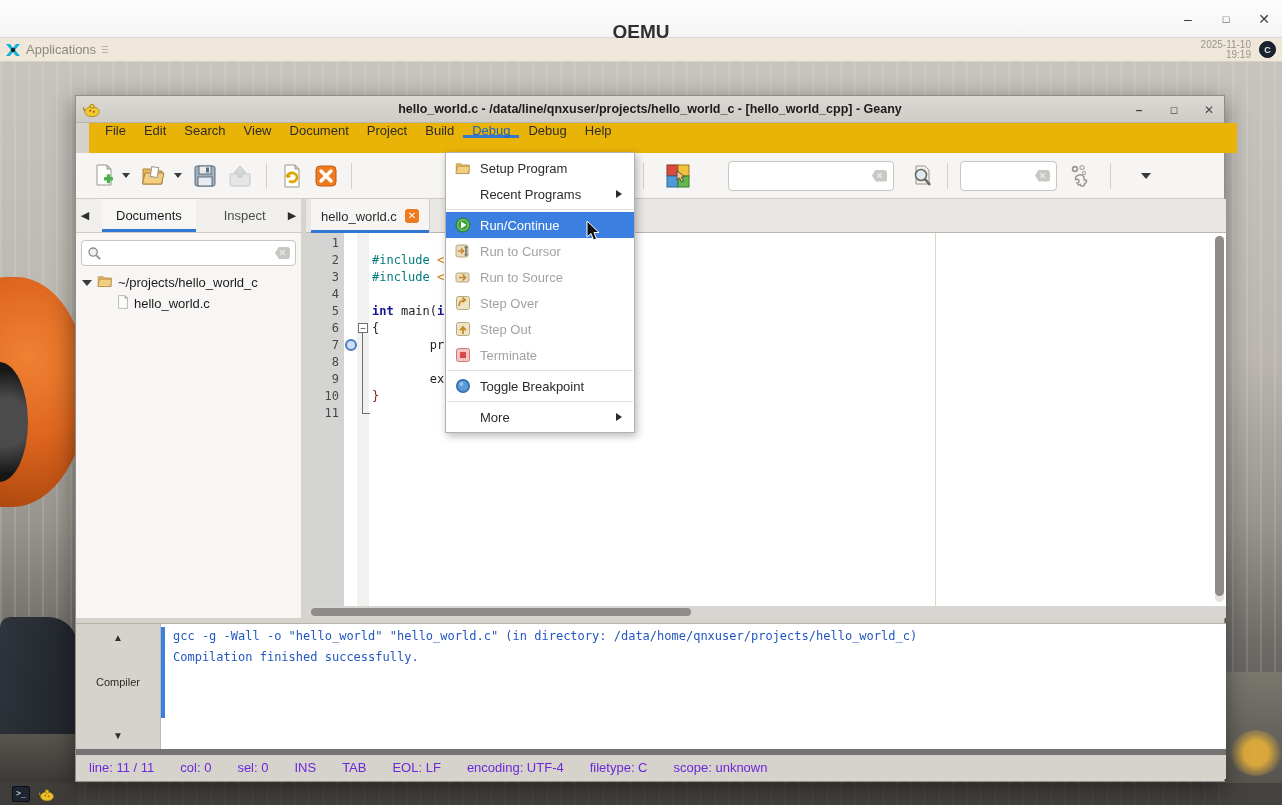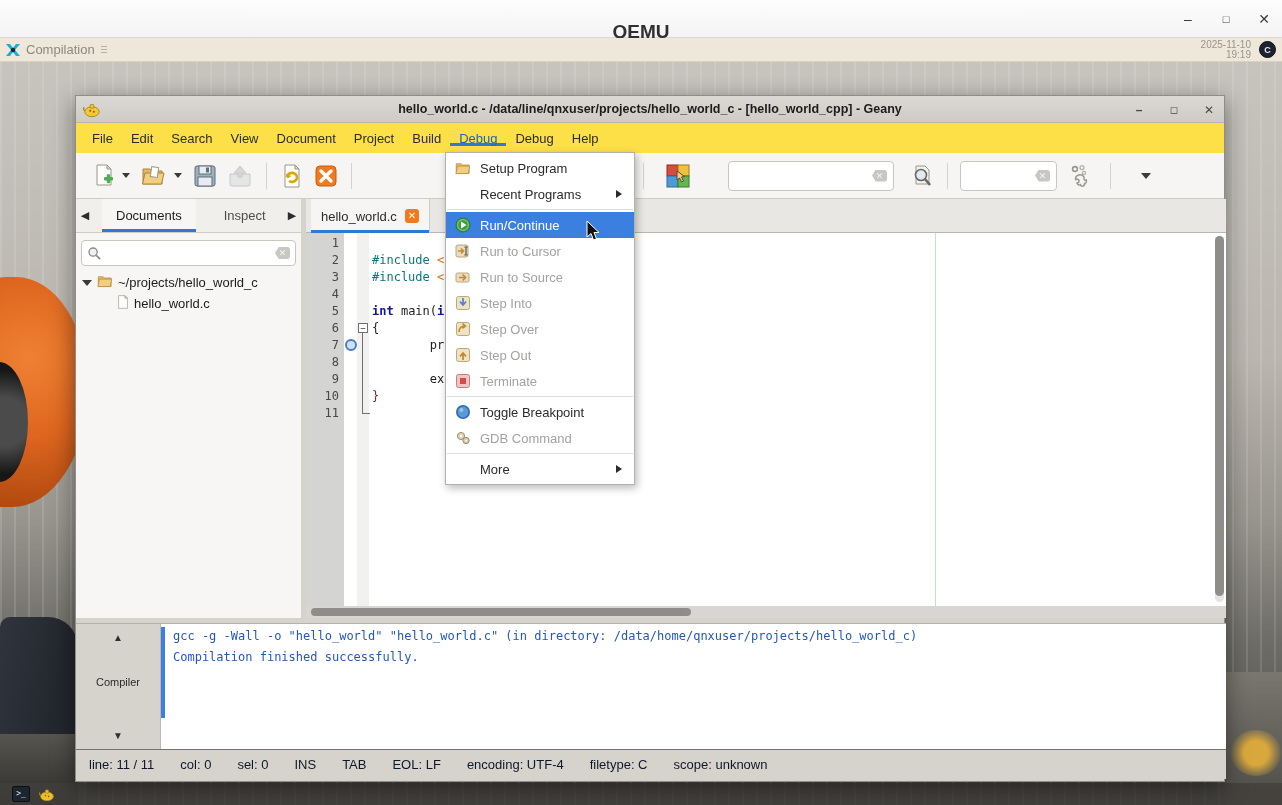--- a/index.html
+++ b/index.html
@@ -56,22 +56,22 @@
     background:#d6d3cd; border:1px solid #8f8d88; box-shadow:0 6px 22px rgba(0,0,0,.45); }
   #geany-titlebar { position:absolute; left:0; top:0; width:100%; height:27px;
     background:linear-gradient(#dcd9d4,#cfccc6); border-bottom:1px solid #b8b5af;
     display:flex; align-items:center; justify-content:center; }
   #geany-title { font-size:12.5px; font-weight:bold; color:#1c1c1c; }
   #geany-app-icon { position:absolute; left:7px; top:4px; }
   .geany-controls { position:absolute; right:8px; top:0; height:27px; display:flex; align-items:center; gap:21px; }
   .geany-btn { color:#4a4a4a; font-weight:bold; font-size:12px; width:14px; text-align:center; }
 
   
-  #menubar { position:absolute; left:0; top:27px; width:100%; height:30px; background:#fde047;
-    display:flex; align-items:center; padding-left:7px; }
+  #menubar { position:absolute; left:13px; top:27px; width:100%; height:30px; background:#eab308;
+    display:flex; align-items:flex-start; padding-left:7px; }
   .menu-item { display:flex; align-items:center; padding:0 9px; font-size:13px; color:#2d2d2d; }
   .menu-item.active { color:#1a63c4; box-shadow:inset 0 -3px 0 #3177d4; }
 
   
   #toolbar { position:absolute; left:0; top:57px; width:100%; height:46px; background:#f6f5f3;
     border-bottom:1px solid #cfccc6; display:flex; align-items:center; padding-left:12px; }
   .tb-btn { display:flex; align-items:center; justify-content:center; height:34px; padding:0 5px; }
   .tb-arrow { width:0; height:0; border:4px solid transparent; border-top:5px solid #3a3a3a; margin:4px 6px 0 2px; }
   .tb-sep { width:1px; height:26px; background:#d4d1cb; margin:0 8px; }
   .tb-entry { height:30px; background:#fff; border:1px solid #c9c5bf; border-radius:4px;
@@ -134,22 +134,22 @@
     display:flex; }
   #msg-tabs { width:85px; background:#d6d3cd; border-right:1px solid #bdbab4; position:relative; }
   .msg-arrow { position:absolute; left:0; width:100%; text-align:center; color:#2f2f2f; font-size:10px; }
   #msg-tab-label { position:absolute; top:52px; width:100%; text-align:center; font-size:11px; color:#2b2b2b; }
   #msg-content { position:relative; flex:1; background:#fff; overflow:hidden; }
   #msg-accent { position:absolute; left:0; top:3px; width:4px; height:91px; background:#3b7fe0; }
   .msg-line { position:absolute; left:12px; font-family:"DejaVu Sans Mono",monospace; font-size:12px; color:#2257c0; white-space:pre; }
 
   
   #statusbar { position:absolute; left:0; top:653px; width:1150px; height:30px; background:#d6d3cd;
-    border-top:1px solid #737373; display:flex; align-items:center; gap:26px; padding-left:13px;
-    font-size:13px; color:#0f172a; }
+    border-top:6px solid #737373; display:flex; align-items:center; gap:26px; padding-left:13px;
+    font-size:13px; color:#6d28d9; }
 
   
   #debug-menu { position:absolute; left:445px; top:152px; width:190px; background:#fff;
     border:1px solid #b3b1ad; box-shadow:2px 3px 8px rgba(0,0,0,.28); z-index:30; padding:2px 0; }
   .dmenu-item { display:flex; align-items:center; height:26px; padding:0 8px 0 8px; font-size:13px; color:#2b2b2b; }
   .dmenu-item .dmi-icon { width:18px; height:16px; margin-right:8px; display:flex; align-items:center; justify-content:center; }
   .dmenu-item.disabled { color:#a4a2a0; }
   .dmenu-item.highlight { background:#3b80e0; color:#fff; }
   .dmenu-sep { height:1px; background:#e0dedb; margin:2px 1px; }
   .dmenu-sub { margin-left:auto; width:0; height:0; border:4px solid transparent; border-left:6px solid #2b2b2b; }
@@ -169,21 +169,21 @@
       <span class="qemu-btn" style="font-size:11px">□</span>
       <span class="qemu-btn">✕</span>
     </div>
   </div>
 
   <div id="qnx-taskbar">
     <svg id="qnx-logo" width="16" height="16" viewBox="0 0 16 16">
       <path d="M1 2 L6 8 L1 14 L5 14 L8 10 L11 14 L15 14 L10 8 L15 2 L11 2 L8 6 L5 2 Z" fill="#14b2d8"></path>
       <circle cx="8" cy="8" r="2.2" fill="#1c2330"></circle>
     </svg>
-    <span id="applications-label">Compilation</span>
+    <span id="applications-label">Applications</span>
     <span id="apps-menu-dots">
         <i></i>
         <i></i>
         <i></i>
       </span>
     <div id="clock-block">
       <div>2025-11-10</div>
       <div>19:19</div>
     </div>
     <div id="qnx-indicator">C</div>
@@ -488,29 +488,20 @@
             <rect x="1" y="4" width="13" height="9" rx="1.5" fill="#e9dcc0" stroke="#b9a878"></rect>
             <path d="M4 8.5 h6 m-2.4 -3 l3 3 l-3 3" stroke="#c78a2a" stroke-width="1.6" fill="none"></path>
           </svg>
         </span>
         <span>Run to Source</span>
       </div>
       <div class="dmenu-item disabled">
         <span class="dmi-icon">
           <svg width="16" height="16" viewBox="0 0 16 16">
             <rect x="1.5" y="1.5" width="13" height="13" rx="2" fill="#efe3c6" stroke="#b9a878"></rect>
-            <path d="M8 3 v7 m-3 -3.4 l3 3.4 l3 -3.4" stroke="#5a84c8" stroke-width="1.8" fill="none"></path>
-          </svg>
-        </span>
-        <span>Step Into</span>
-      </div>
-      <div class="dmenu-item disabled">
-        <span class="dmi-icon">
-          <svg width="16" height="16" viewBox="0 0 16 16">
-            <rect x="1.5" y="1.5" width="13" height="13" rx="2" fill="#efe3c6" stroke="#b9a878"></rect>
             <path d="M4 11 q0 -6 6 -6 m-2.6 -2.4 l3 2.4 l-3 2.4" stroke="#c78a2a" stroke-width="1.7" fill="none"></path>
           </svg>
         </span>
         <span>Step Over</span>
       </div>
       <div class="dmenu-item disabled">
         <span class="dmi-icon">
           <svg width="16" height="16" viewBox="0 0 16 16">
             <rect x="1.5" y="1.5" width="13" height="13" rx="2" fill="#efe3c6" stroke="#b9a878"></rect>
             <path d="M8 13 v-7 m-3 3.4 l3 -3.4 l3 3.4" stroke="#c78a2a" stroke-width="1.8" fill="none"></path>
@@ -529,31 +520,20 @@
       </div>
       <div class="dmenu-sep"></div>
       <div class="dmenu-item">
         <span class="dmi-icon">
           <svg width="16" height="16" viewBox="0 0 16 16">
             <circle cx="8" cy="8" r="6.2" fill="#5b9bd5" stroke="#2f6bb0" stroke-width="1.6"></circle>
             <circle cx="6.4" cy="6" r="2" fill="#9cc4e8"></circle>
           </svg>
         </span>
         <span>Toggle Breakpoint</span>
-      </div>
-      <div class="dmenu-item disabled">
-        <span class="dmi-icon">
-          <svg width="16" height="16" viewBox="0 0 16 16">
-            <circle cx="6" cy="6" r="3.6" fill="#ddd3b8" stroke="#a09270"></circle>
-            <circle cx="6" cy="6" r="1.2" fill="#fff"></circle>
-            <circle cx="11" cy="10.5" r="3.2" fill="#d3c8aa" stroke="#a09270"></circle>
-            <circle cx="11" cy="10.5" r="1.1" fill="#fff"></circle>
-          </svg>
-        </span>
-        <span>GDB Command</span>
       </div>
       <div class="dmenu-sep"></div>
       <div class="dmenu-item">
         <span class="dmi-icon"></span>
         <span>More</span>
         <span class="dmenu-sub"></span>
       </div>
     </div>
 
   <svg id="mouse-cursor" width="15" height="22" viewBox="0 0 15 22">

